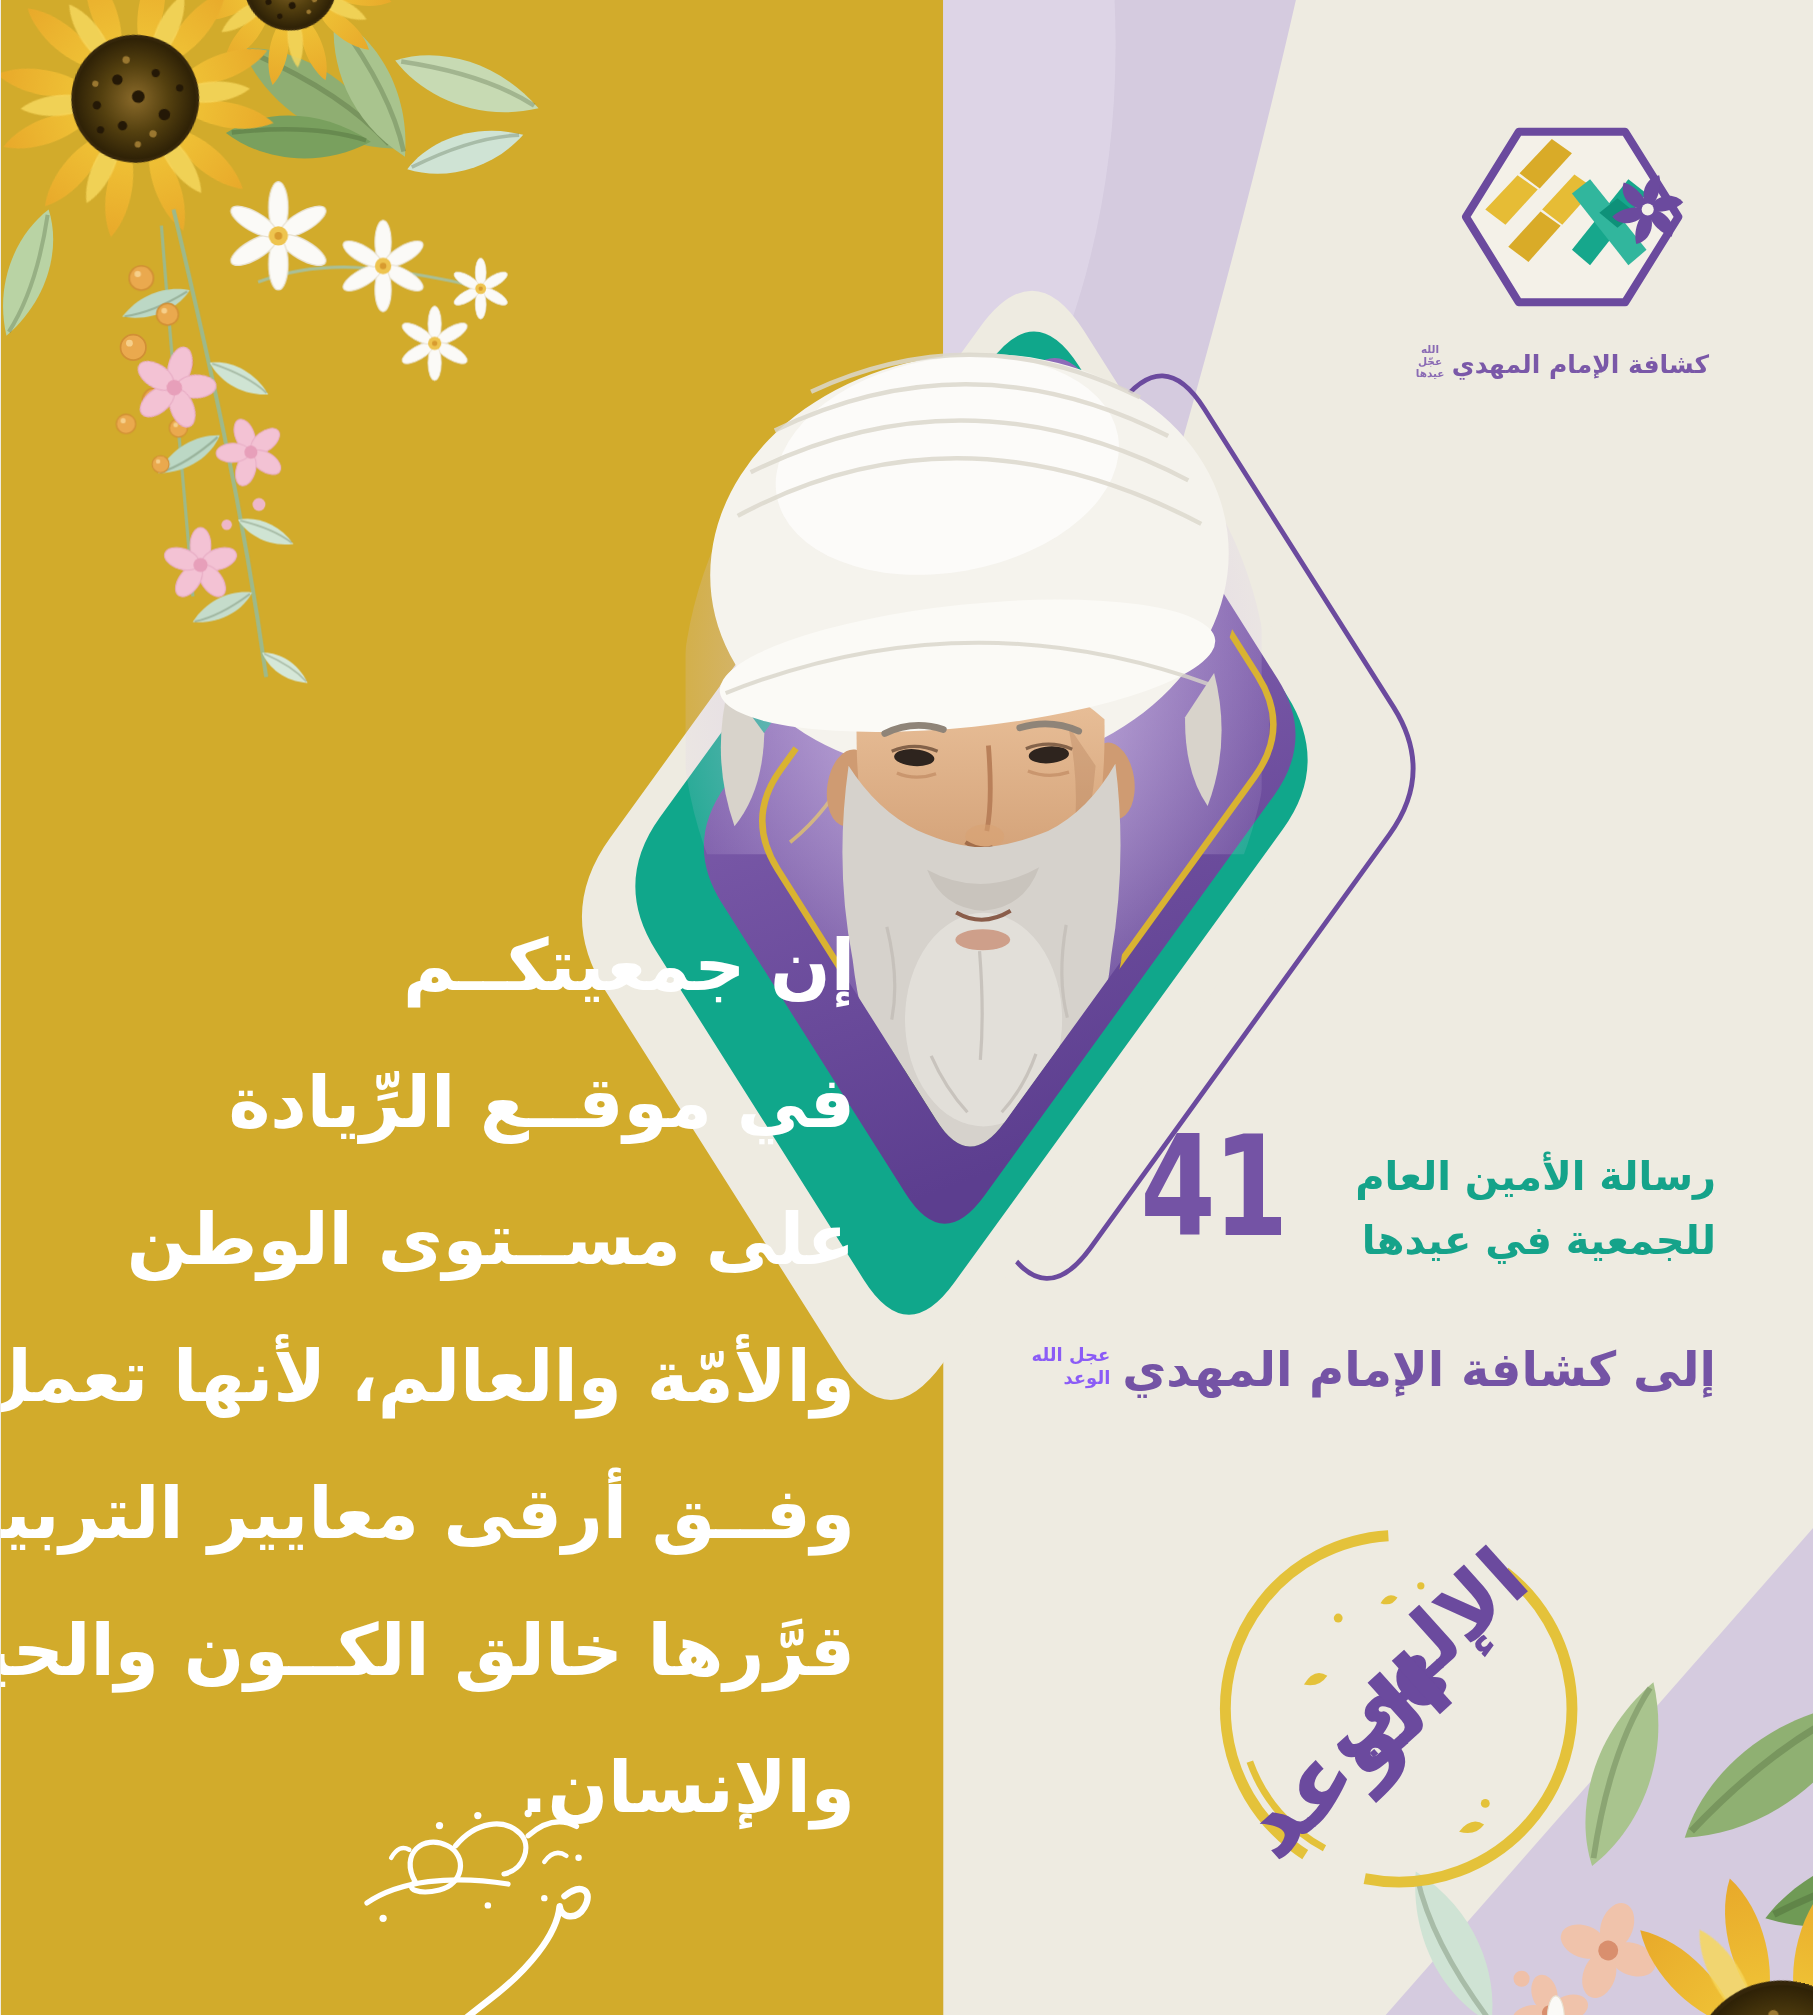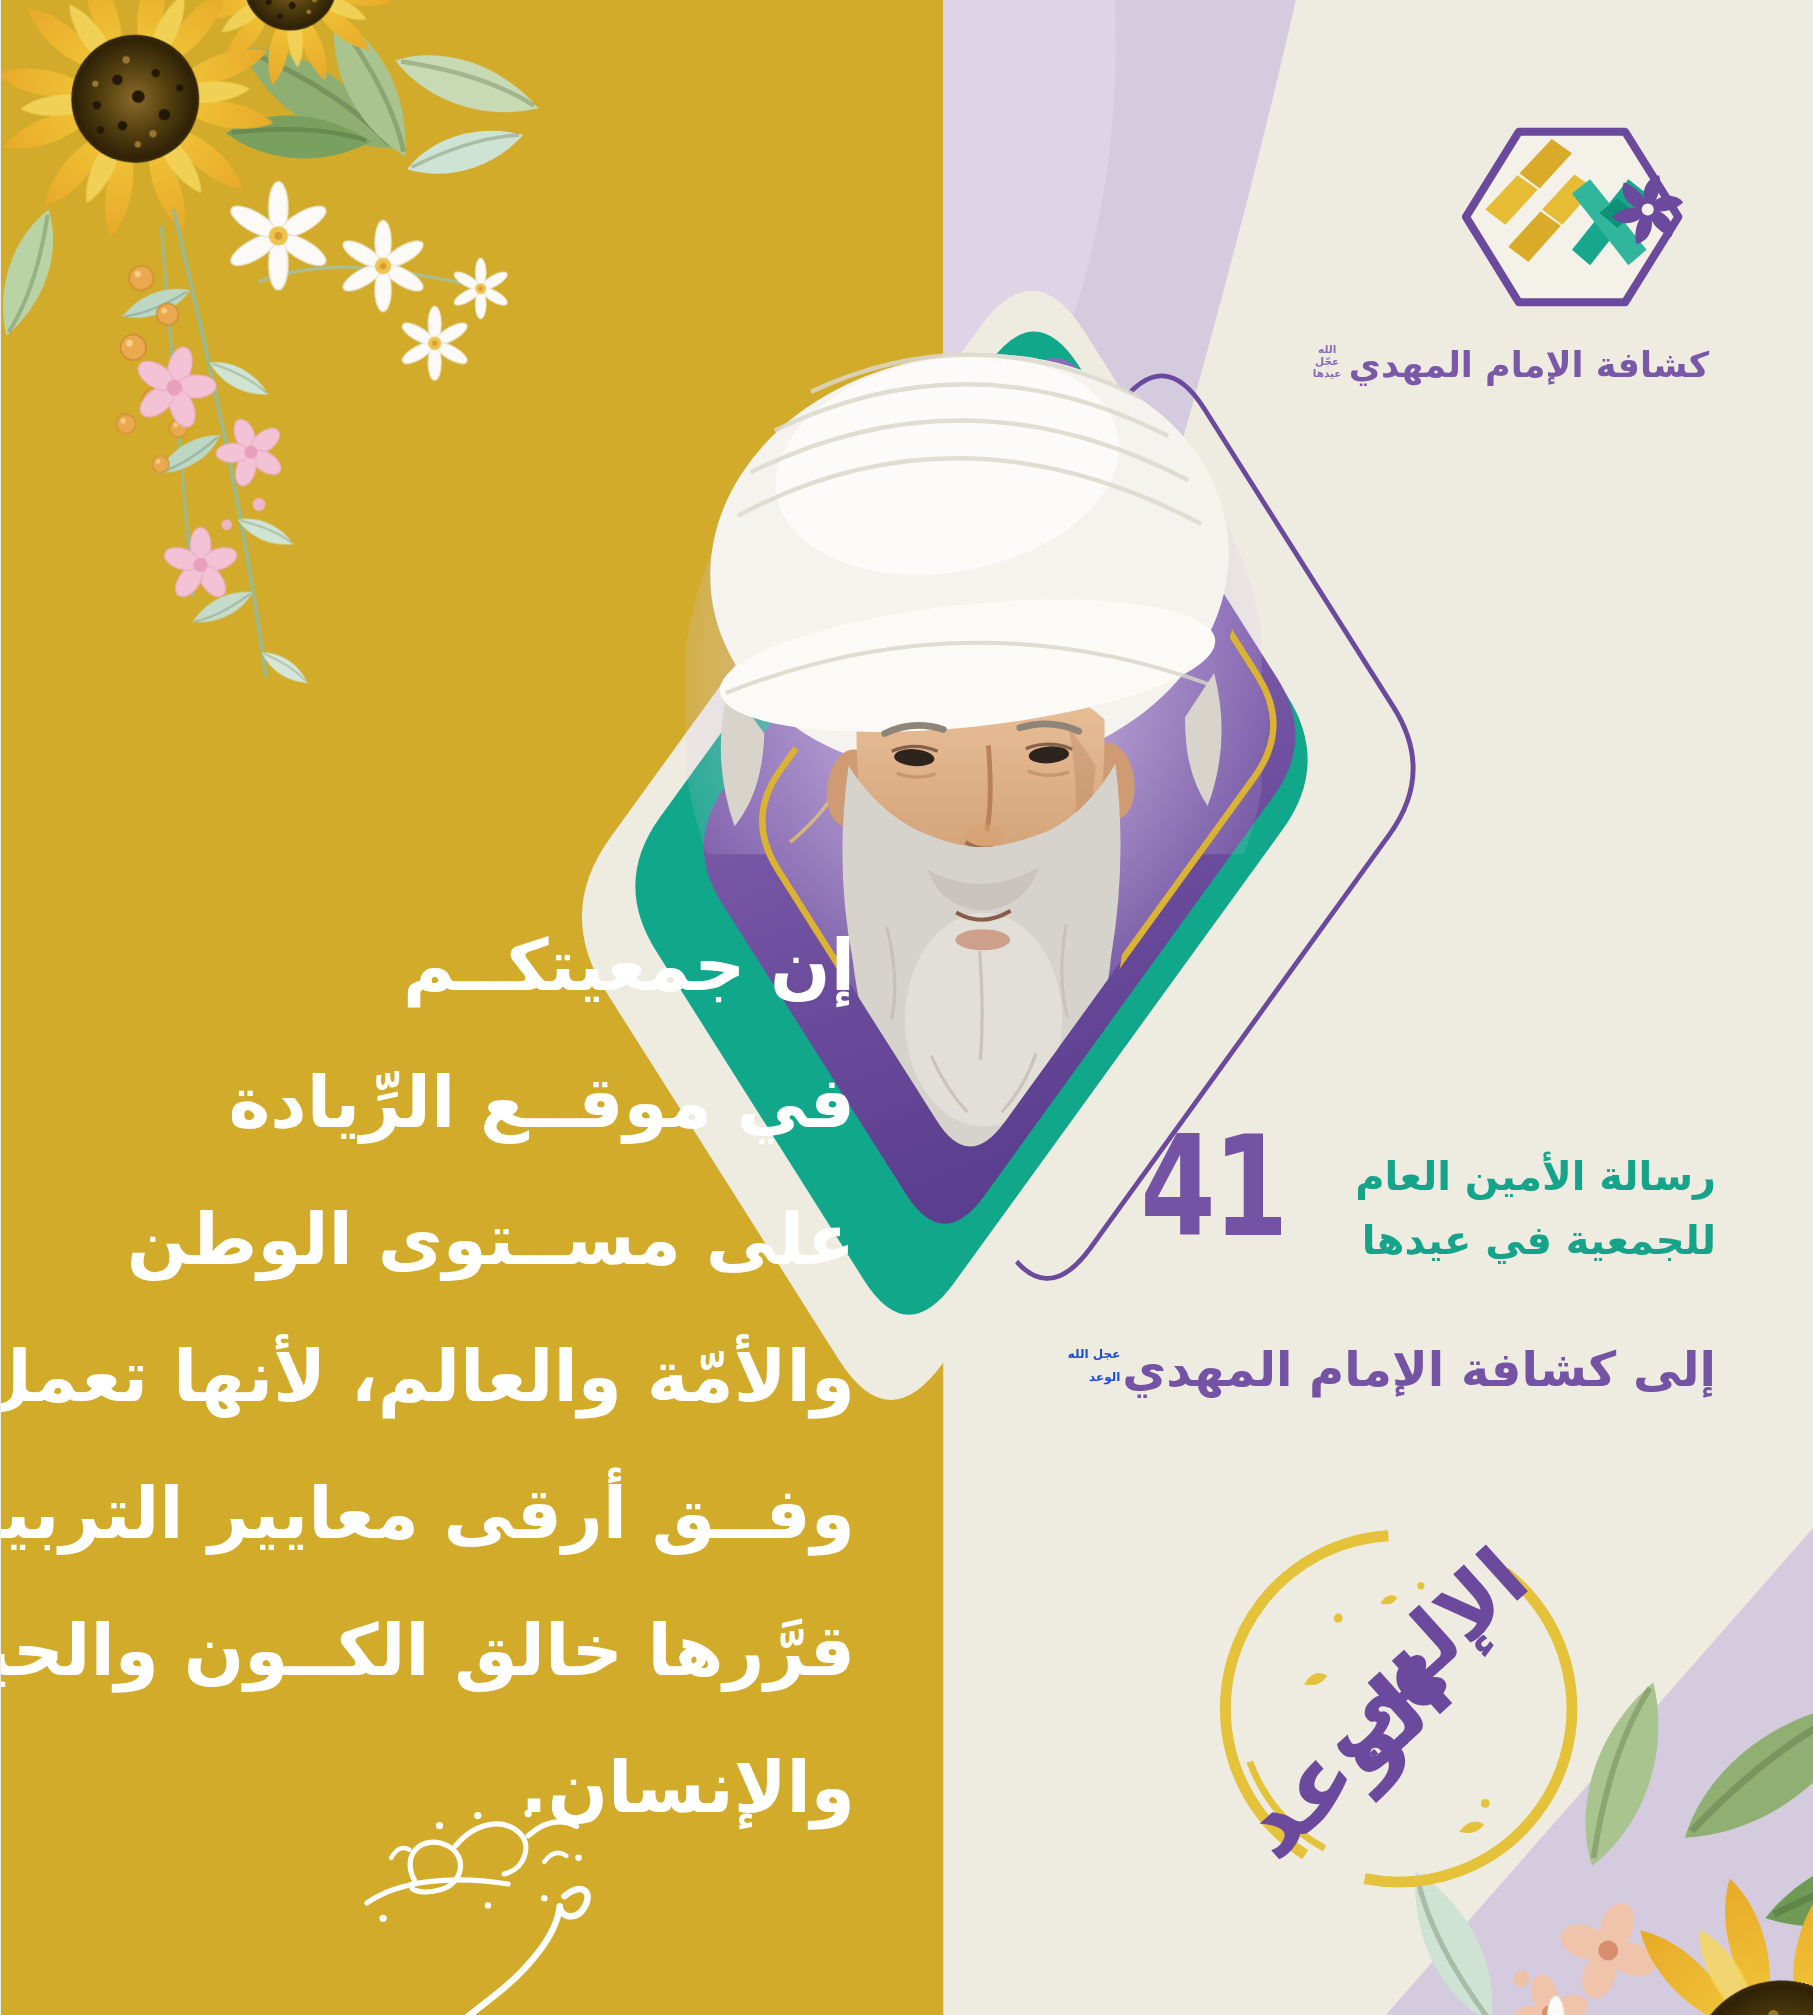--- a/index.html
+++ b/index.html
@@ -25,28 +25,28 @@
     color:#7453a5;font-weight:bold;font-size:139px;line-height:139px;
     transform:scaleX(.78);transform-origin:top right;
     letter-spacing:-3.2px;direction:ltr;
   }
   .recipient-row{
     top:1339px;right:98px;display:flex;align-items:flex-start;direction:rtl;
     color:#7453a5;white-space:nowrap;
   }
   .recipient-main{font-weight:bold;font-size:48px;line-height:60px;}
   .recipient-blessing{
-    font-size:12px;line-height:23.4px;font-weight:bold;
-    margin-right:2px;margin-top:4px;text-align:right;color:#1d4ed8;
+    font-size:18px;line-height:23.4px;font-weight:bold;
+    margin-right:12px;margin-top:4px;text-align:right;color:#8b5cf6;
   }
   .brand-row{
     top:341px;right:105px;display:flex;align-items:flex-start;direction:rtl;
     color:#7a58a8;white-space:nowrap;
   }
-  .brand-main{font-weight:bold;font-size:35px;line-height:48px;}
+  .brand-main{font-weight:bold;font-size:25px;line-height:48px;}
   .brand-blessing{
     font-size:10.5px;line-height:12px;font-weight:bold;margin-right:7.3px;margin-top:1.6px;
     text-align:center;color:#8a6bb4;
   }
 </style>
 </head>
 <body>
 
 <svg id="art" viewBox="0 0 4500 6000" xmlns="http://www.w3.org/2000/svg">
   <defs>

